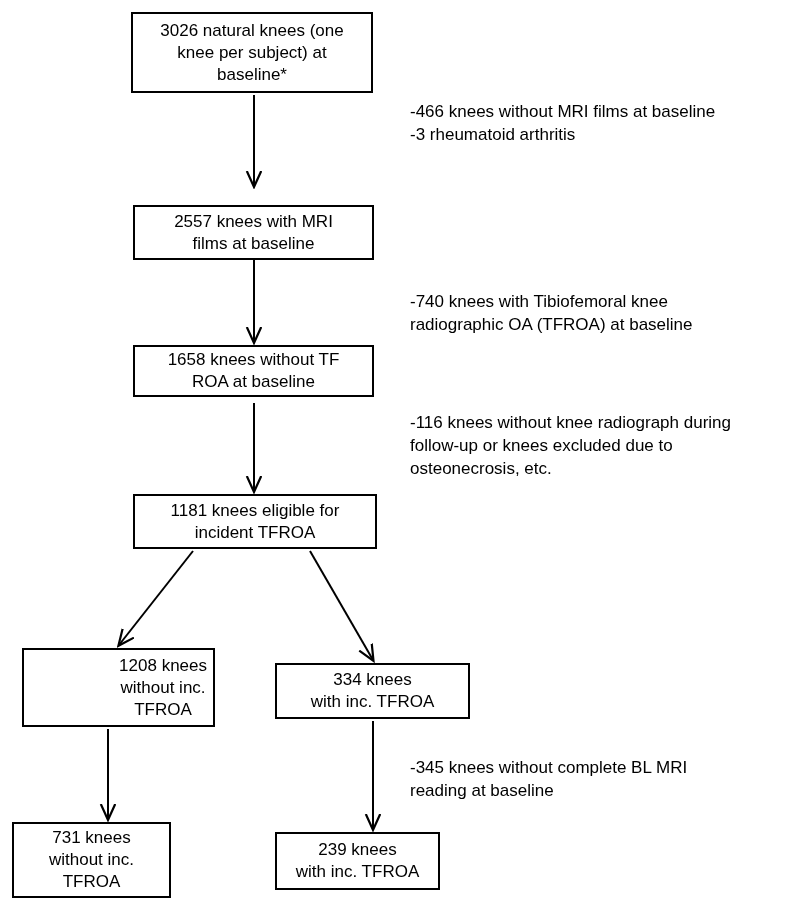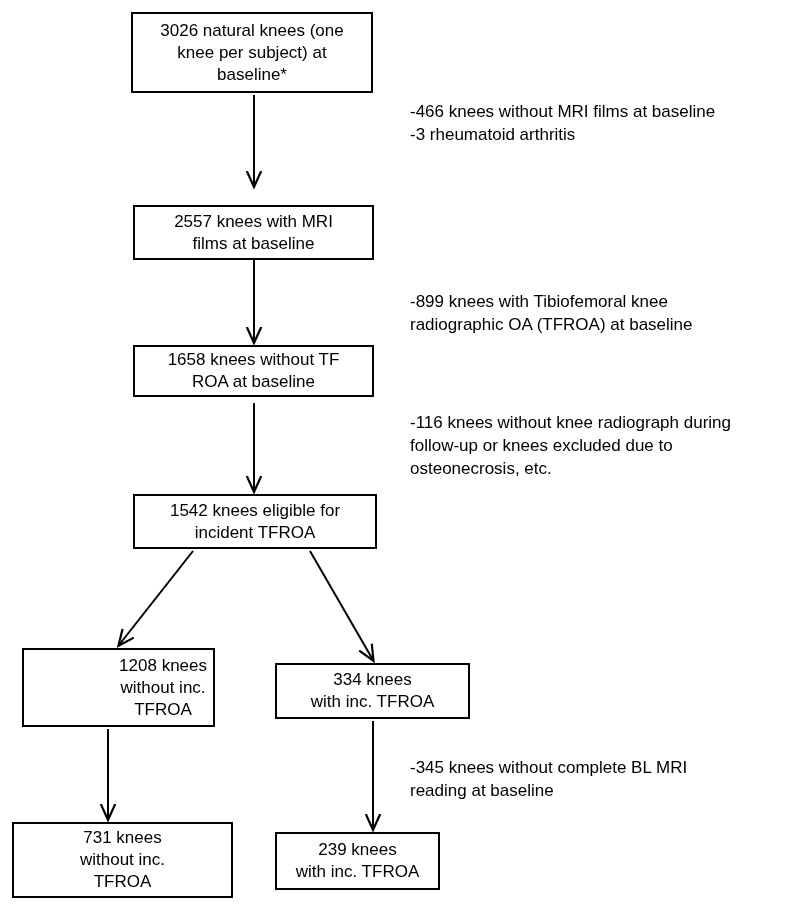--- a/index.html
+++ b/index.html
@@ -80,45 +80,45 @@
   </div>
   <div class="node" style="left: 133px; top: 189px; width: 241px; height: 55px; margin-top: 16px;">
     <span>2557 knees with MRI
 films at baseline</span>
   </div>
   <div class="node" style="left: 133px; top: 345px; width: 241px; height: 52px;">
     <span>1658 knees without TF
 ROA at baseline</span>
   </div>
   <div class="node" style="left: 133px; top: 494px; width: 244px; height: 55px;">
-    <span>1542 knees eligible for
+    <span>1181 knees eligible for
 incident TFROA</span>
   </div>
   <div class="node" style="left: 22px; top: 648px; width: 193px; height: 79px; justify-content: flex-end;">
     <span>1208 knees
 without inc.
 TFROA</span>
   </div>
   <div class="node" style="left: 275px; top: 663px; width: 195px; height: 56px;">
     <span>334 knees
 with inc. TFROA</span>
   </div>
-  <div class="node" style="left: 12px; top: 822px; width: 221px; height: 76px;">
+  <div class="node" style="left: 12px; top: 822px; width: 159px; height: 76px;">
     <span>731 knees
 without inc.
 TFROA</span>
   </div>
   <div class="node" style="left: 275px; top: 832px; width: 165px; height: 58px;">
     <span>239 knees
 with inc. TFROA</span>
   </div>
 
   <div class="note" style="left: 410px; top: 100px;">-466 knees without MRI films at baseline
 -3 rheumatoid arthritis</div>
-  <div class="note" style="left: 410px; top: 290px;">-899 knees with Tibiofemoral knee
+  <div class="note" style="left: 410px; top: 290px;">-740 knees with Tibiofemoral knee
 radiographic OA (TFROA)  at baseline</div>
   <div class="note" style="left: 410px; top: 411px;">-116 knees without knee radiograph during
 follow-up or knees excluded due to
 osteonecrosis, etc.</div>
   <div class="note" style="left: 410px; top: 756px;">-345 knees without complete BL MRI
 reading at baseline</div>
 
 </div>
 
 </body></html>

